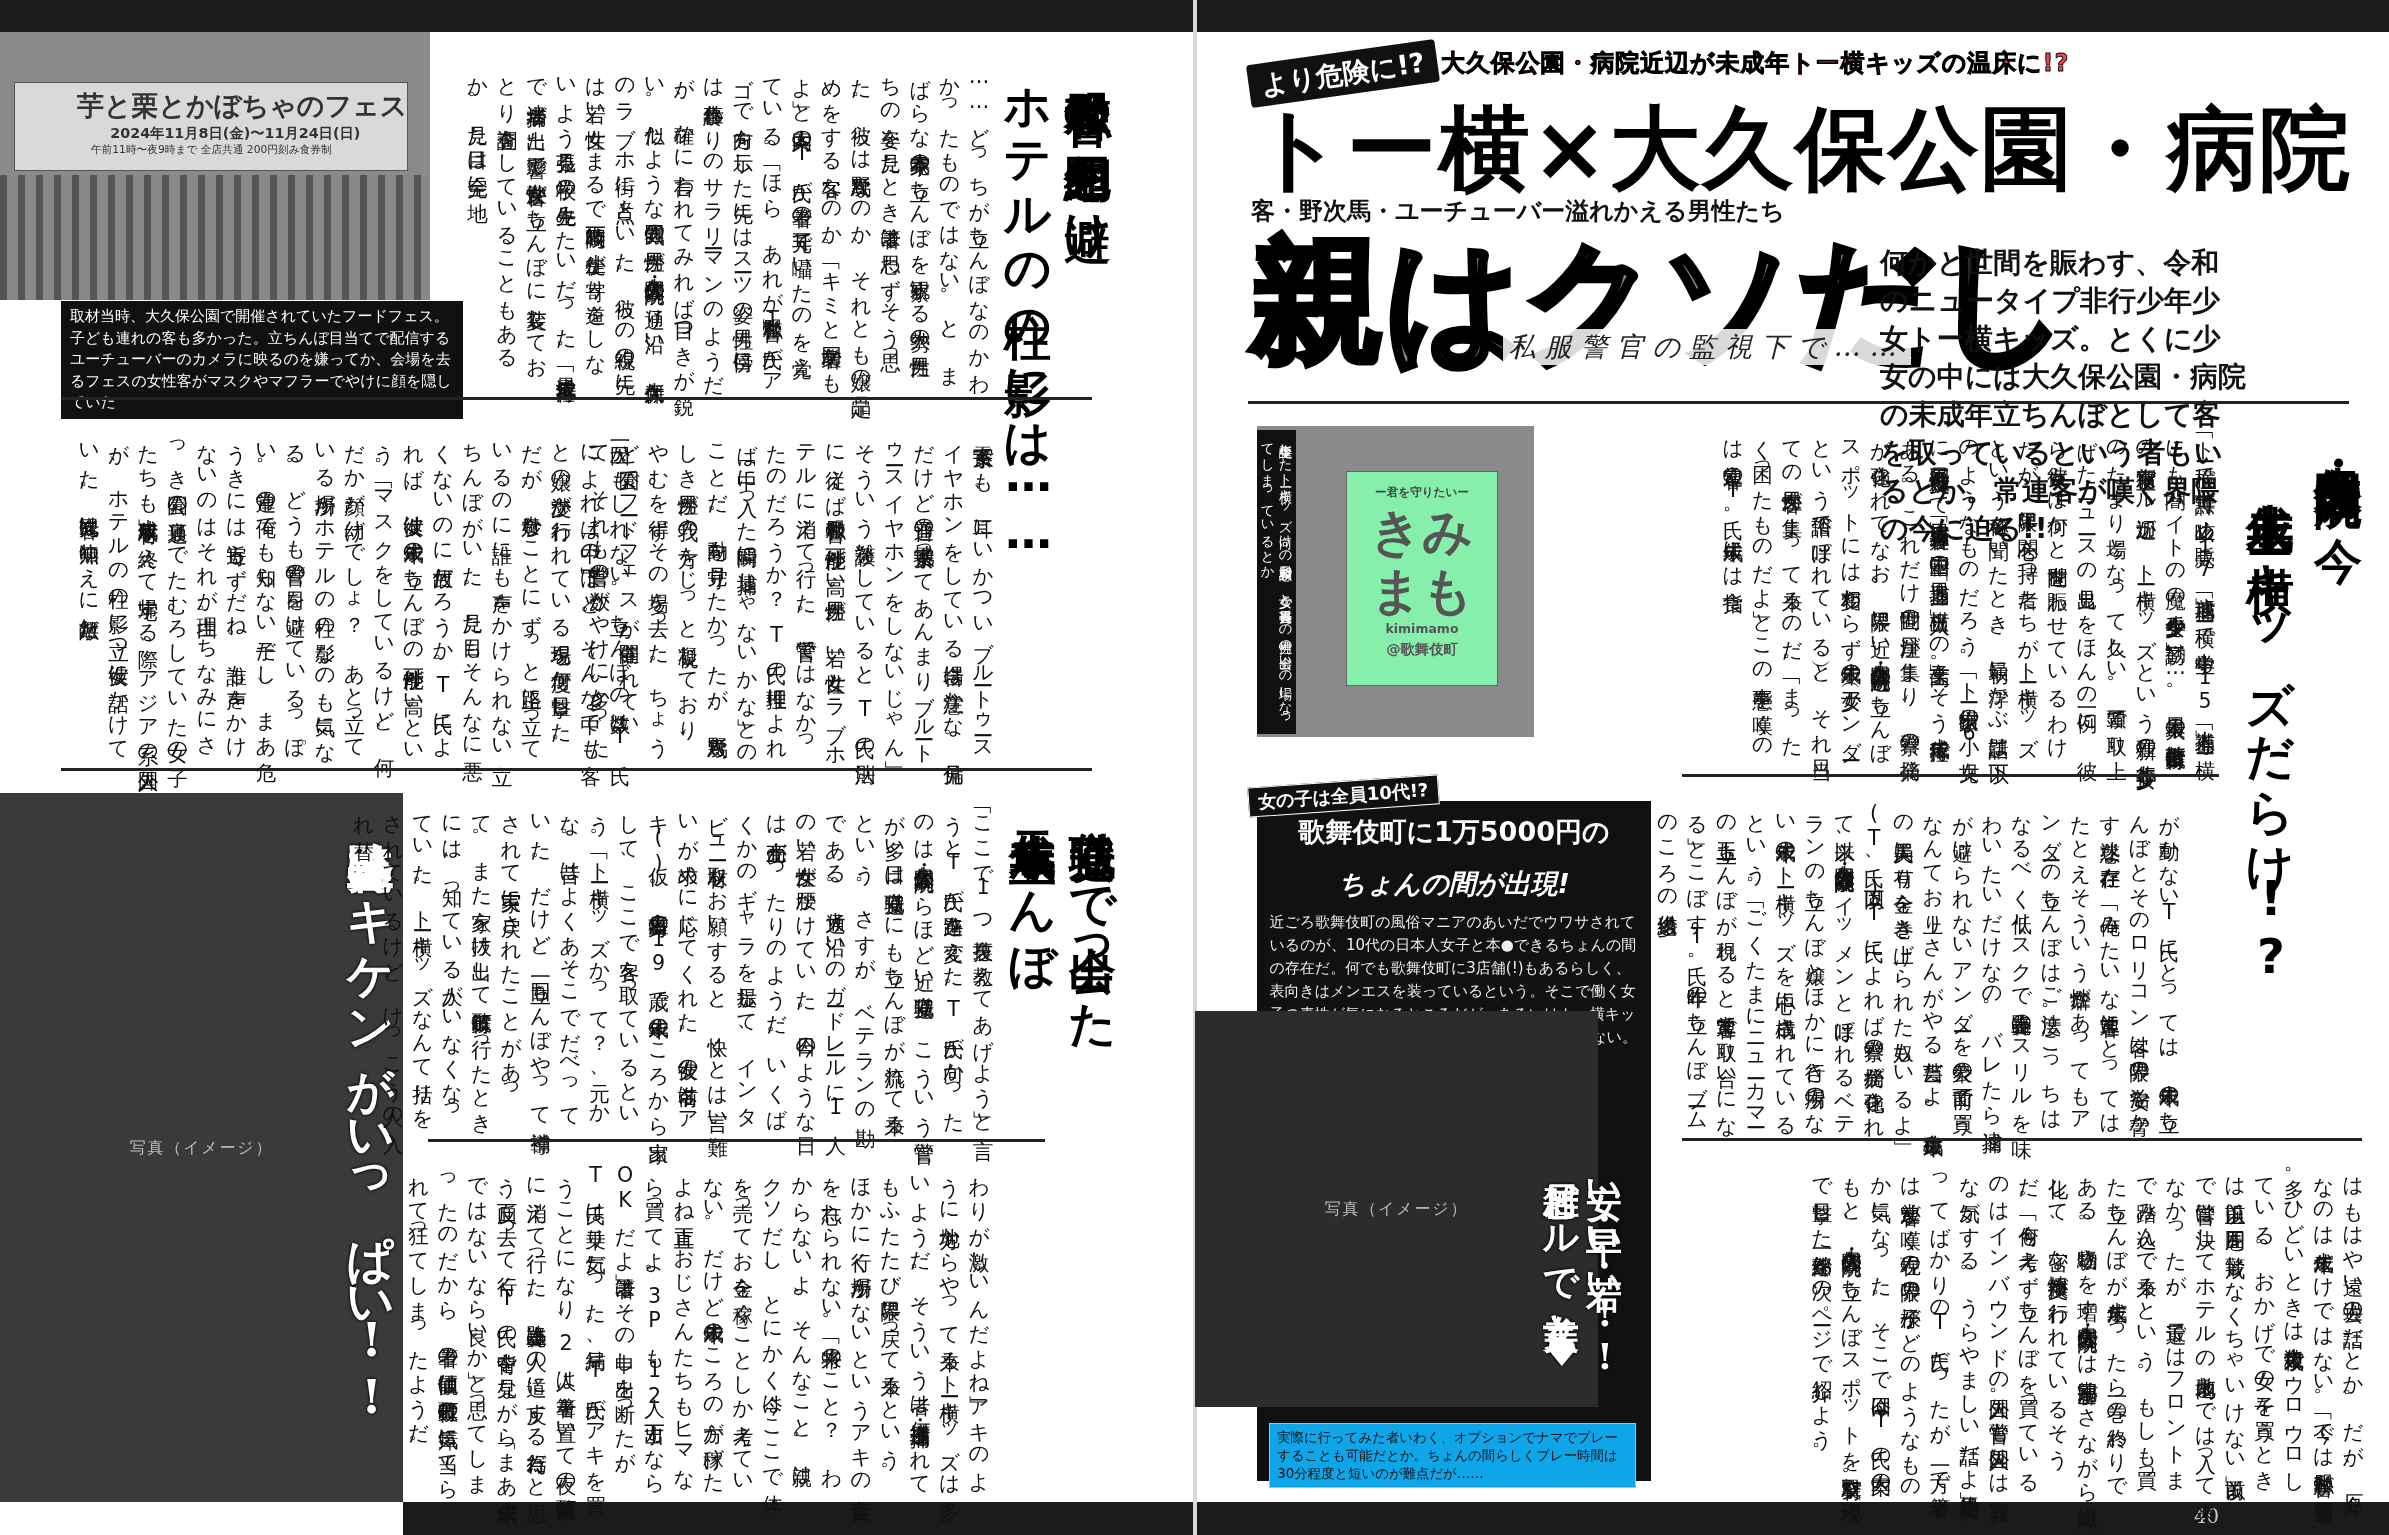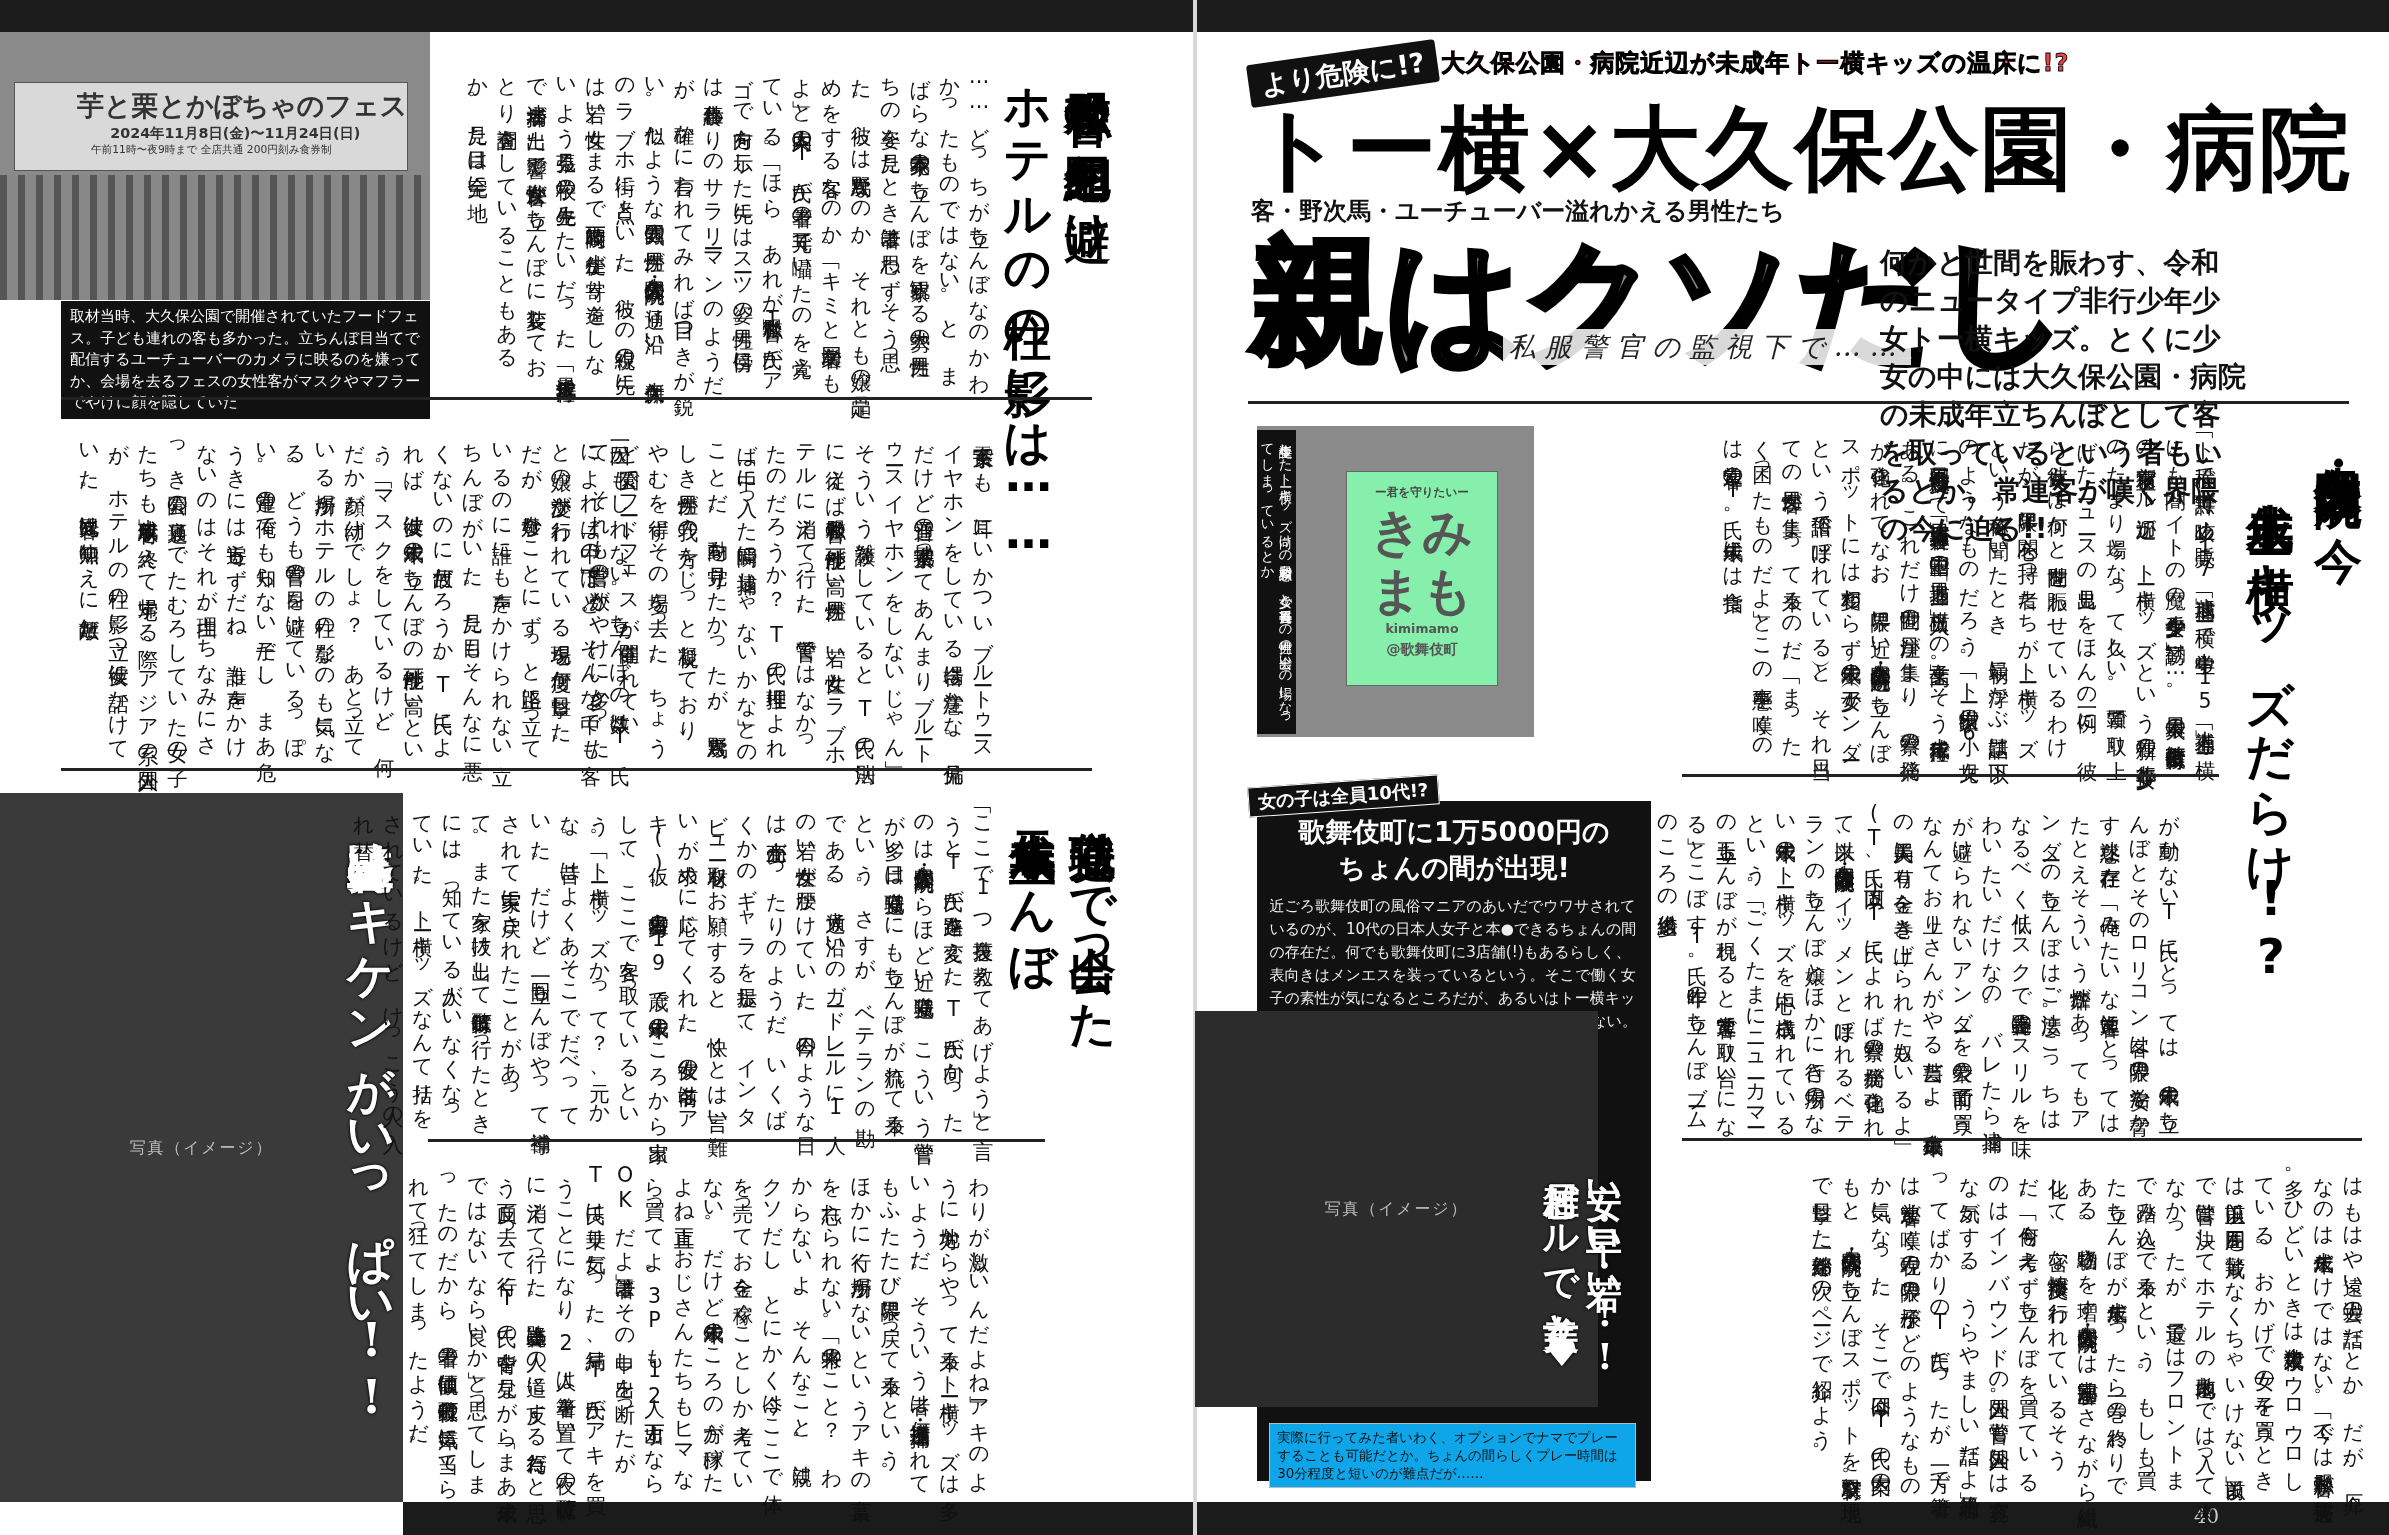--- a/index.html
+++ b/index.html
@@ -52,21 +52,21 @@
 <div class="page-number">40</div>
 
 <div class="photo light" style="left:0;top:32px;width:430px;height:268px;">
   <div style="position:absolute;left:14.3px;top:50px;width:394px;height:89px;background:#d9d9d9;border:1.8px solid #555;">
     <div style="font-size:27px;font-weight:900;color:#333;text-align:right;margin-top:5.4px;">芋と栗とかぼちゃのフェス</div>
     <div style="font-size:14.3px;font-weight:700;color:#333;text-align:center;padding-left:48px;">2024年11月8日(金)〜11月24日(日)</div>
     <div style="font-size:10.7px;color:#333;text-align:center;">午前11時〜夜9時まで 全店共通 200円刻み食券制</div>
   </div>
   <div style="position:absolute;left:0;top:143px;width:430px;height:125px;background:repeating-linear-gradient(90deg,#555 0 7.2px,#888 7.2px 18px);"></div>
 </div>
-<div class="caption-black" style="left:61px;top:301px;width:369px;">取材当時、大久保公園で開催されていたフードフェス。子ども連れの客も多かった。立ちんぼ目当てで配信するユーチューバーのカメラに映るのを嫌ってか、会場を去るフェスの女性客がマスクやマフラーでやけに顔を隠していた</div>
+<div class="caption-black" style="left:61px;top:301px;width:402px;">取材当時、大久保公園で開催されていたフードフェス。子ども連れの客も多かった。立ちんぼ目当てで配信するユーチューバーのカメラに映るのを嫌ってか、会場を去るフェスの女性客がマスクやマフラーでやけに顔を隠していた</div>
 
 <div class="vtext vhead" style="right:1269px;top:55px;font-size:47px;">私服警官の包囲網を避け</div>
 <div class="vtext vhead" style="right:1329px;top:55px;font-size:47px;">ホテルの柱の影には……</div>
 
 <div class="vtext body-text" style="right:1396px;top:64px;height:322px;width:564px;">……どっちが立ちんぼなのかわかったものではない。と、まばらな本家本元の立ちんぼを観察する大勢の男性たちの姿を見たとき筆者は思わずそう思った。彼らは野次馬なのか、それとも嬢の品定めをする客なのか。「キミと同業者かもよ」と案内人のT氏が筆者の耳元で囁いたのを覚えている。「ほら、あれが私服警官」T氏がアゴで方向を示した先にはスーツ姿の男性。傍目には仕事終わりのサラリーマンのようだが、確かに言われてみれば目つきが鋭い。似たような雰囲気の男性が大久保公園・病院の通り沿い、新大久保のラブホ街に点々といた。彼らの視線の先には若い女性。まるで下校時間に生徒が寄り道をしないよう見張る学校の先生みたいだった。「最近未成年淫行で逮捕者が出た影響で女性警官が立ちんぼに変装しておとり調査をしていることもあるか。見た目は完全に地</div>
 
 <div class="rule" style="left:61px;top:397px;width:1031px;"></div>
 
 <div class="vtext body-text" style="right:1392px;top:430px;height:331px;width:403px;">雷系女子でも、耳にいかついブルートゥースイヤホンをしている場合は注意かな。偏見だけど普通の地雷系女子ってあんまりブルートゥースイヤホンをしないじゃん」そういう雑談をしていると、T氏の法則に従えば私服警官の可能性が高い男性が、若い女性とラブホテルに消えて行った。警官ではなかったのだろうか？ T氏の推理によれば「中に入った瞬間に逮捕じゃないかな」とのことだ。動向を見守りたかったが、野次馬らしき男性が我々の方をじっと凝視しており、やむを得ずその場を去った。ちょうど公園でフードフェスが開催されていて、それも警官の数がやけに多かった</div>
 
@@ -111,21 +111,21 @@
 <div class="vtext body-text" style="left:1557px;top:426px;height:331px;width:662px;">「トー横で無許可で咳止め販売17歳逮捕」「トー横で中学生ら15人補導」「トー横にも闇バイトの魔の手少年少女を勧誘」……。日本最大の繁華街歌舞伎町の新宿東宝ビル近辺が、トー横キッズという新種の非行少年少女のたまり場となって久しい。冒頭で取り上げたニュースの見出しをほんの一例に、彼ら彼女らは何かと世間を賑わせているわけだが、界隈に関心を持つ者たちがトー横キッズという名称を聞いたとき、最初に浮かぶ話題は以下のようなものだろう。「トー横家出の小6女児に暴行不同意性交疑いで男逮捕」「買春容疑で中国籍の男逮捕「トー横」出入りの女子高生」。そう未成年淫行である。これだけ世間の注目が集まり、警察の摘発が強化されてなお、界隈に近い大久保公園・病院付近の立ちんぼスポットには相変わらず未成年の少女（アンダーという俗語で呼ばれている）と、それ目当ての男性客が集まって来るのだ。「まったく困ったものだよ」とこの事態を嘆くのは常連客のT氏。未成年には食指</div>
 
 <div class="vtext vhead" style="left:2307px;top:428px;font-size:48px;">大久保公園・病院は今</div>
 <div class="vtext vhead" style="left:2239px;top:465px;font-size:48px;">未成年トー横キッズだらけ!?</div>
 
 <div class="rule" style="left:1682px;top:774px;width:537px;"></div>
 
 <div class="side-box" style="left:1257px;top:801px;width:394px;height:680px;">
   <div class="kicker">女の子は全員10代!?</div>
   <div class="box-title">歌舞伎町に1万5000円の</div>
-  <div class="box-title" style="margin-top:0;">ちょんの間が出現!</div>
+  <div class="box-title" style="margin-top:16px;font-style:italic;">ちょんの間が出現!</div>
   <div class="box-body">近ごろ歌舞伎町の風俗マニアのあいだでウワサされているのが、10代の日本人女子と本●できるちょんの間の存在だ。何でも歌舞伎町に3店舗(!)もあるらしく、表向きはメンエスを装っているという。そこで働く女子の素性が気になるところだが、あるいはトー横キッズがスカウトされて流れて来ているのかもしれない。</div>
 </div>
 
 <div class="photo" style="left:1195px;top:1011px;width:403px;height:396px;background:#2c2c2c;">
   <div class="photo-label">写真（イメージ）</div>
 </div>
 <div class="overlay-v" style="left:1580px;top:1154px;font-size:36px;">安い・早い・若い!!</div>
 <div class="overlay-v" style="left:1537px;top:1154px;font-size:36px;">雑居ビルで美女と♥</div>
 <div class="caption-white" style="left:1269px;top:1423px;width:367px;">実際に行ってみた者いわく、オプションでナマでプレーすることも可能だとか。ちょんの間らしくプレー時間は30分程度と短いのが難点だが……</div>
 

